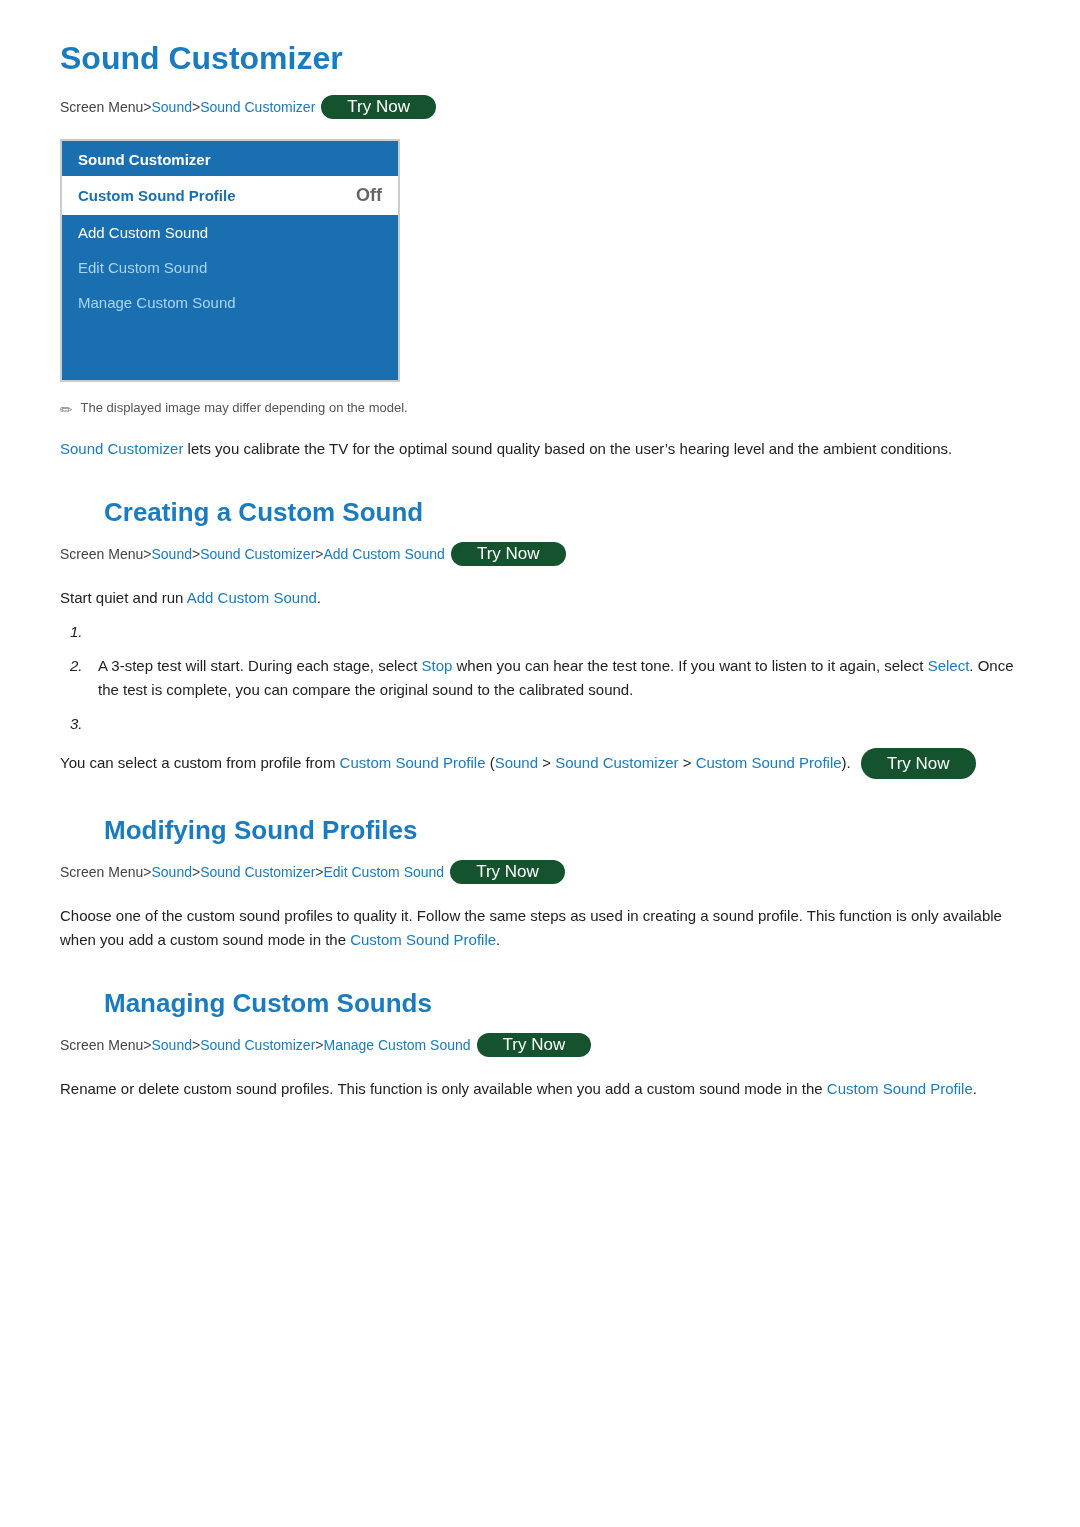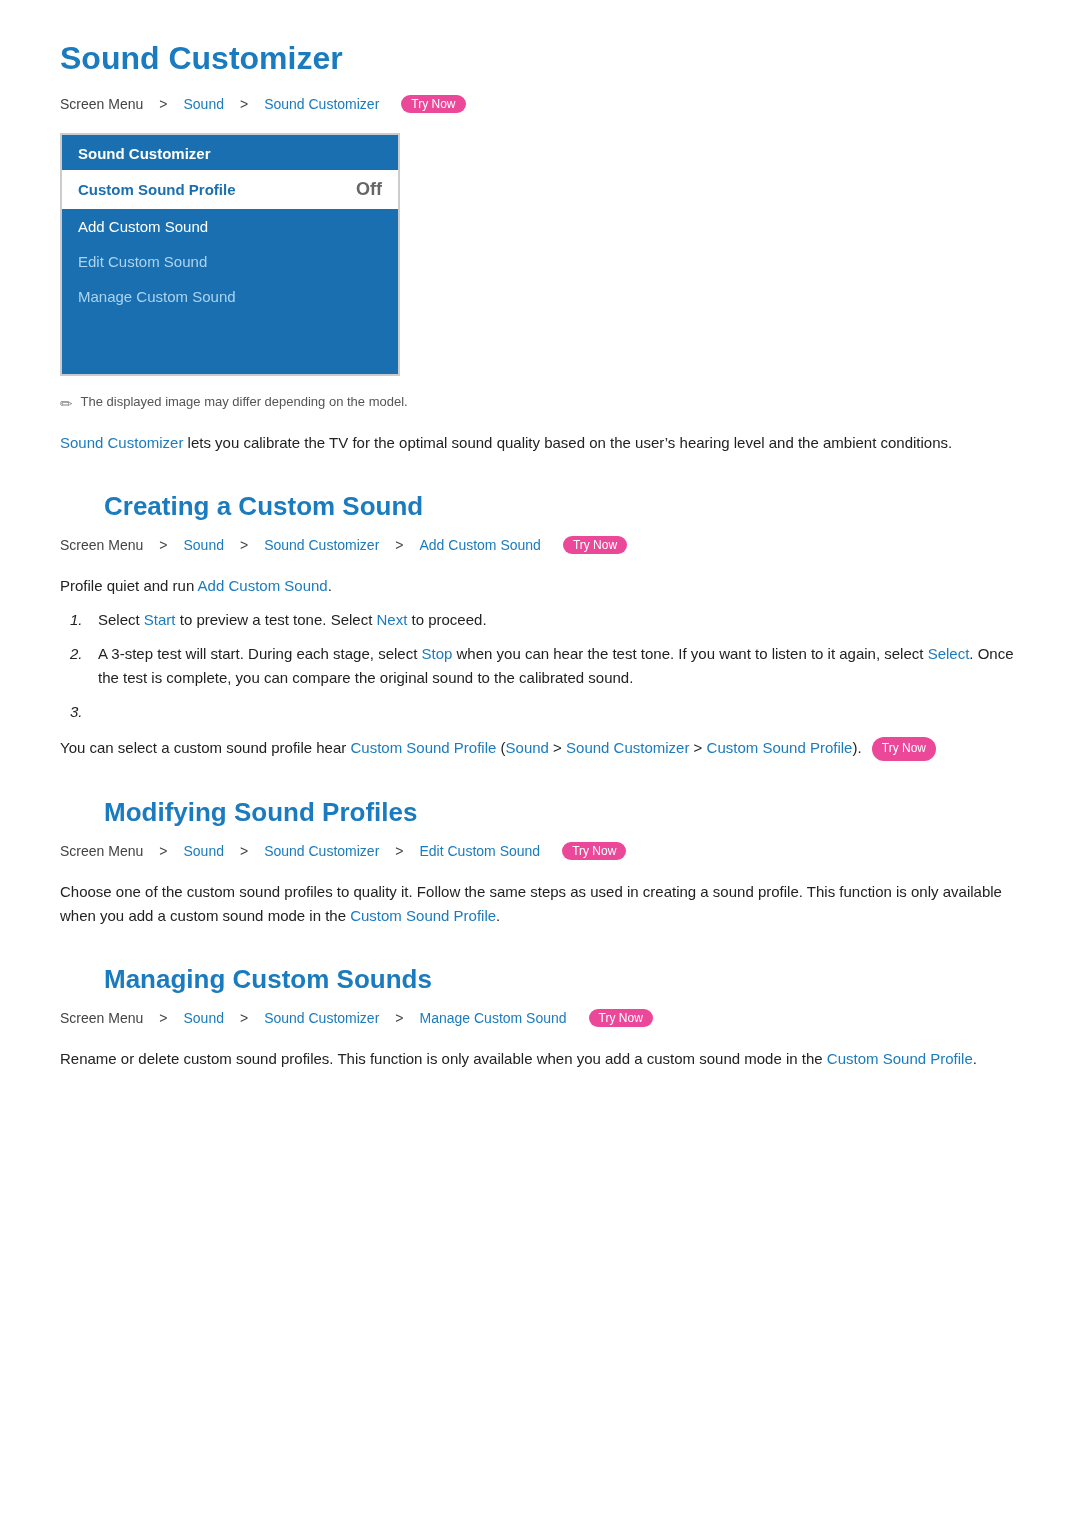--- a/index.html
+++ b/index.html
@@ -19,39 +19,39 @@
       margin-bottom: 18px;
     }
 
     .breadcrumb {
       font-size: 14px;
       color: #444;
       margin-bottom: 20px;
       display: flex;
       align-items: center;
       flex-wrap: wrap;
-      gap: 16px;
+      gap: 0;
     }
     .breadcrumb .sep {
       color: #444;
       font-size: 14px;
     }
     .breadcrumb .link {
       color: #1a7bbf;
     }
     .breadcrumb .plain {
       color: #444;
     }
     .try-now {
       display: inline-block;
-      background: #ec4899;
+      background: #14532d;
       color: #fff;
-      font-size: 12px;
+      font-size: 17px;
       border-radius: 20px;
-      padding: 2px 10px;
+      padding: 2px 26px;
       margin-left: 6px;
       font-weight: normal;
       vertical-align: middle;
     }
 
     
     .tv-menu-container {
       width: 340px;
       border: 2px solid #ccc;
       margin-bottom: 18px;
@@ -205,43 +205,40 @@
   <span class="sep">&gt;</span>
   <span class="link">Sound</span>
   <span class="sep">&gt;</span>
   <span class="link">Sound Customizer</span>
   <span class="sep">&gt;</span>
   <span class="link">Add Custom Sound</span>
   <span class="try-now">Try Now</span>
 </div>
 
 <p class="body-text">
-  <span>Profile quiet and run </span><span class="link">Add Custom Sound</span><span>.</span>
+  <span>Start quiet and run </span><span class="link">Add Custom Sound</span><span>.</span>
 </p>
 
 <ol class="steps-list">
   <li>
     <span class="step-num">1.</span>
-    <span class="step-text">
-      <span>Select </span><span class="link">Start</span><span> to preview a test tone. Select </span><span class="link">Next</span><span> to proceed.</span>
-    </span>
   </li>
   <li>
     <span class="step-num">2.</span>
     <span class="step-text">
       <span>A 3-step test will start. During each stage, select </span><span class="link">Stop</span><span> when you can hear the test tone. If you want to listen to it again, select </span><span class="link">Select</span><span>. Once the test is complete, you can compare the original sound to the calibrated sound.</span>
     </span>
   </li>
   <li>
     <span class="step-num">3.</span>
   </li>
 </ol>
 
 <p class="body-text">
-  <span>You can select a custom sound profile hear </span><span class="link">Custom Sound Profile</span><span> (</span><span class="link">Sound</span><span> &gt; </span><span class="link">Sound Customizer</span><span> &gt; </span><span class="link">Custom Sound Profile</span><span>).</span>
+  <span>You can select a custom from profile from </span><span class="link">Custom Sound Profile</span><span> (</span><span class="link">Sound</span><span> &gt; </span><span class="link">Sound Customizer</span><span> &gt; </span><span class="link">Custom Sound Profile</span><span>).</span>
   <span class="try-now">Try Now</span>
 </p>
 
 <h2 class="section-heading">Modifying Sound Profiles</h2>
 
 <div class="breadcrumb">
   <span class="plain">Screen Menu</span>
   <span class="sep">&gt;</span>
   <span class="link">Sound</span>
   <span class="sep">&gt;</span>

